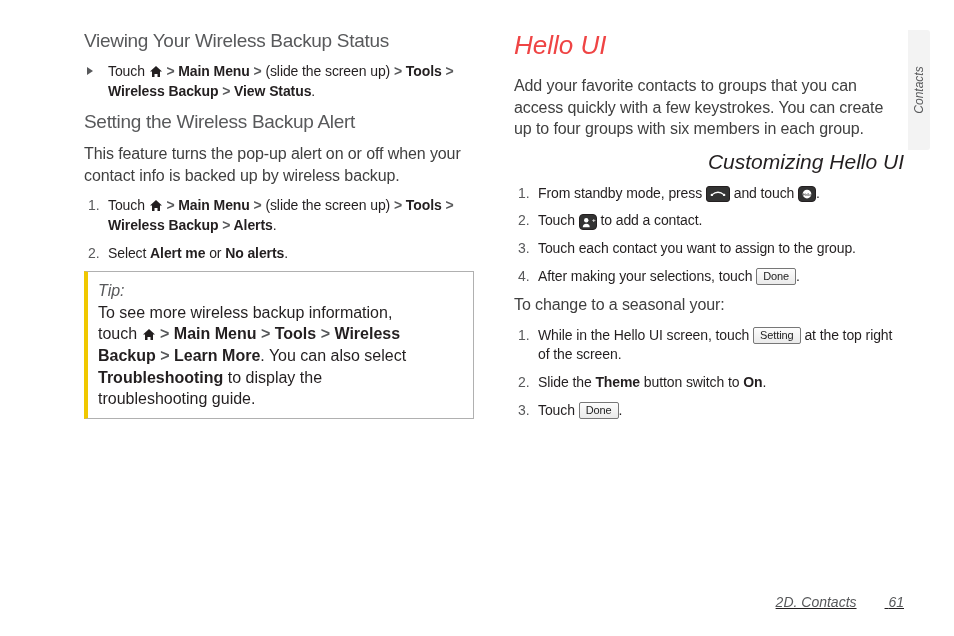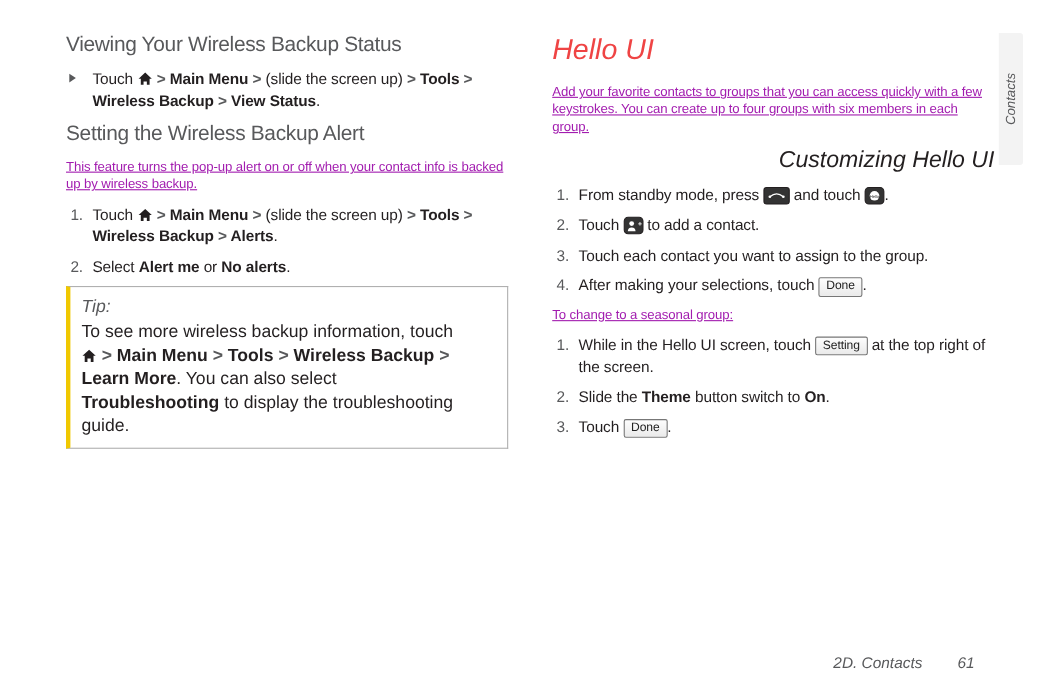--- a/index.html
+++ b/index.html
@@ -7,21 +7,21 @@
     width: 954px;
     height: 636px;
     background: #ffffff;
     font-family: "Helvetica Neue", Helvetica, Arial, sans-serif;
     color: #231f20;
     position: relative;
     overflow: hidden;
   }
   .page {
     display: flex;
-    padding: 30px 50px 30px 60px;
+    padding: 30px 50px 30px 84px;
     gap: 40px;
   }
   .col {
     flex: 1;
     min-width: 0;
   }
   .col-left { flex: 1; }
   .col-right { flex: 1; }
 
   h2.sub {
@@ -47,26 +47,25 @@
     font-style: italic;
     font-weight: 400;
     font-size: 21px;
     color: #231f20;
     margin-bottom: 10px;
     margin-top: 6px;
     text-align: right;
   }
 
   p.body {
-    font-size: 12px;
+    font-size: 16px;
     line-height: 1.35;
-    color: #a21caf;
+    color: #404040;
     margin-bottom: 10px;
     letter-spacing: -0.1px;
-    text-decoration: underline;
   }
 
   ol {
     list-style: none;
     counter-reset: item;
     padding-left: 24px;
   }
   ol > li {
     counter-increment: item;
     font-size: 14px;
@@ -180,23 +179,24 @@
     transform: translate(-50%, -50%) rotate(-90deg);
     font-style: italic;
     font-size: 12px;
     color: #58595b;
     white-space: nowrap;
   }
 
   .footer {
     position: absolute;
     bottom: 26px;
-    right: 68px;
+    right: 50px;
     font-size: 14px;
     color: #231f20;
+    text-decoration: underline;
   }
   .footer .sec {
     font-style: italic;
     color: #58595b;
     margin-right: 28px;
   }
   .footer .pg {
     font-style: italic;
     color: #58595b;
   }
@@ -266,21 +266,21 @@
               <path d="M3 14 Q3 10 7 10 Q11 10 11 14 Z" fill="#fff"></path>
               <text x="13.5" y="8" font-size="7" fill="#fff" font-weight="bold">+</text>
             </svg></span><span> to add a contact.</span>
       </li>
       <li>Touch each contact you want to assign to the group.</li>
       <li>
         <span>After making your selections, touch </span><span class="btn">Done</span><span>.</span>
       </li>
     </ol>
 
-    <p class="body">To change to a seasonal group:</p>
+    <p class="body">To change to a seasonal your:</p>
 
     <ol>
       <li>
         <span>While in the Hello UI screen, touch </span><span class="btn">Setting</span><span> at the top right of the screen.</span>
       </li>
       <li>
         <span>Slide the </span><span class="b">Theme</span><span> button switch to </span><span class="b">On</span><span>.</span>
       </li>
       <li>
         <span>Touch </span><span class="btn">Done</span><span>.</span>

